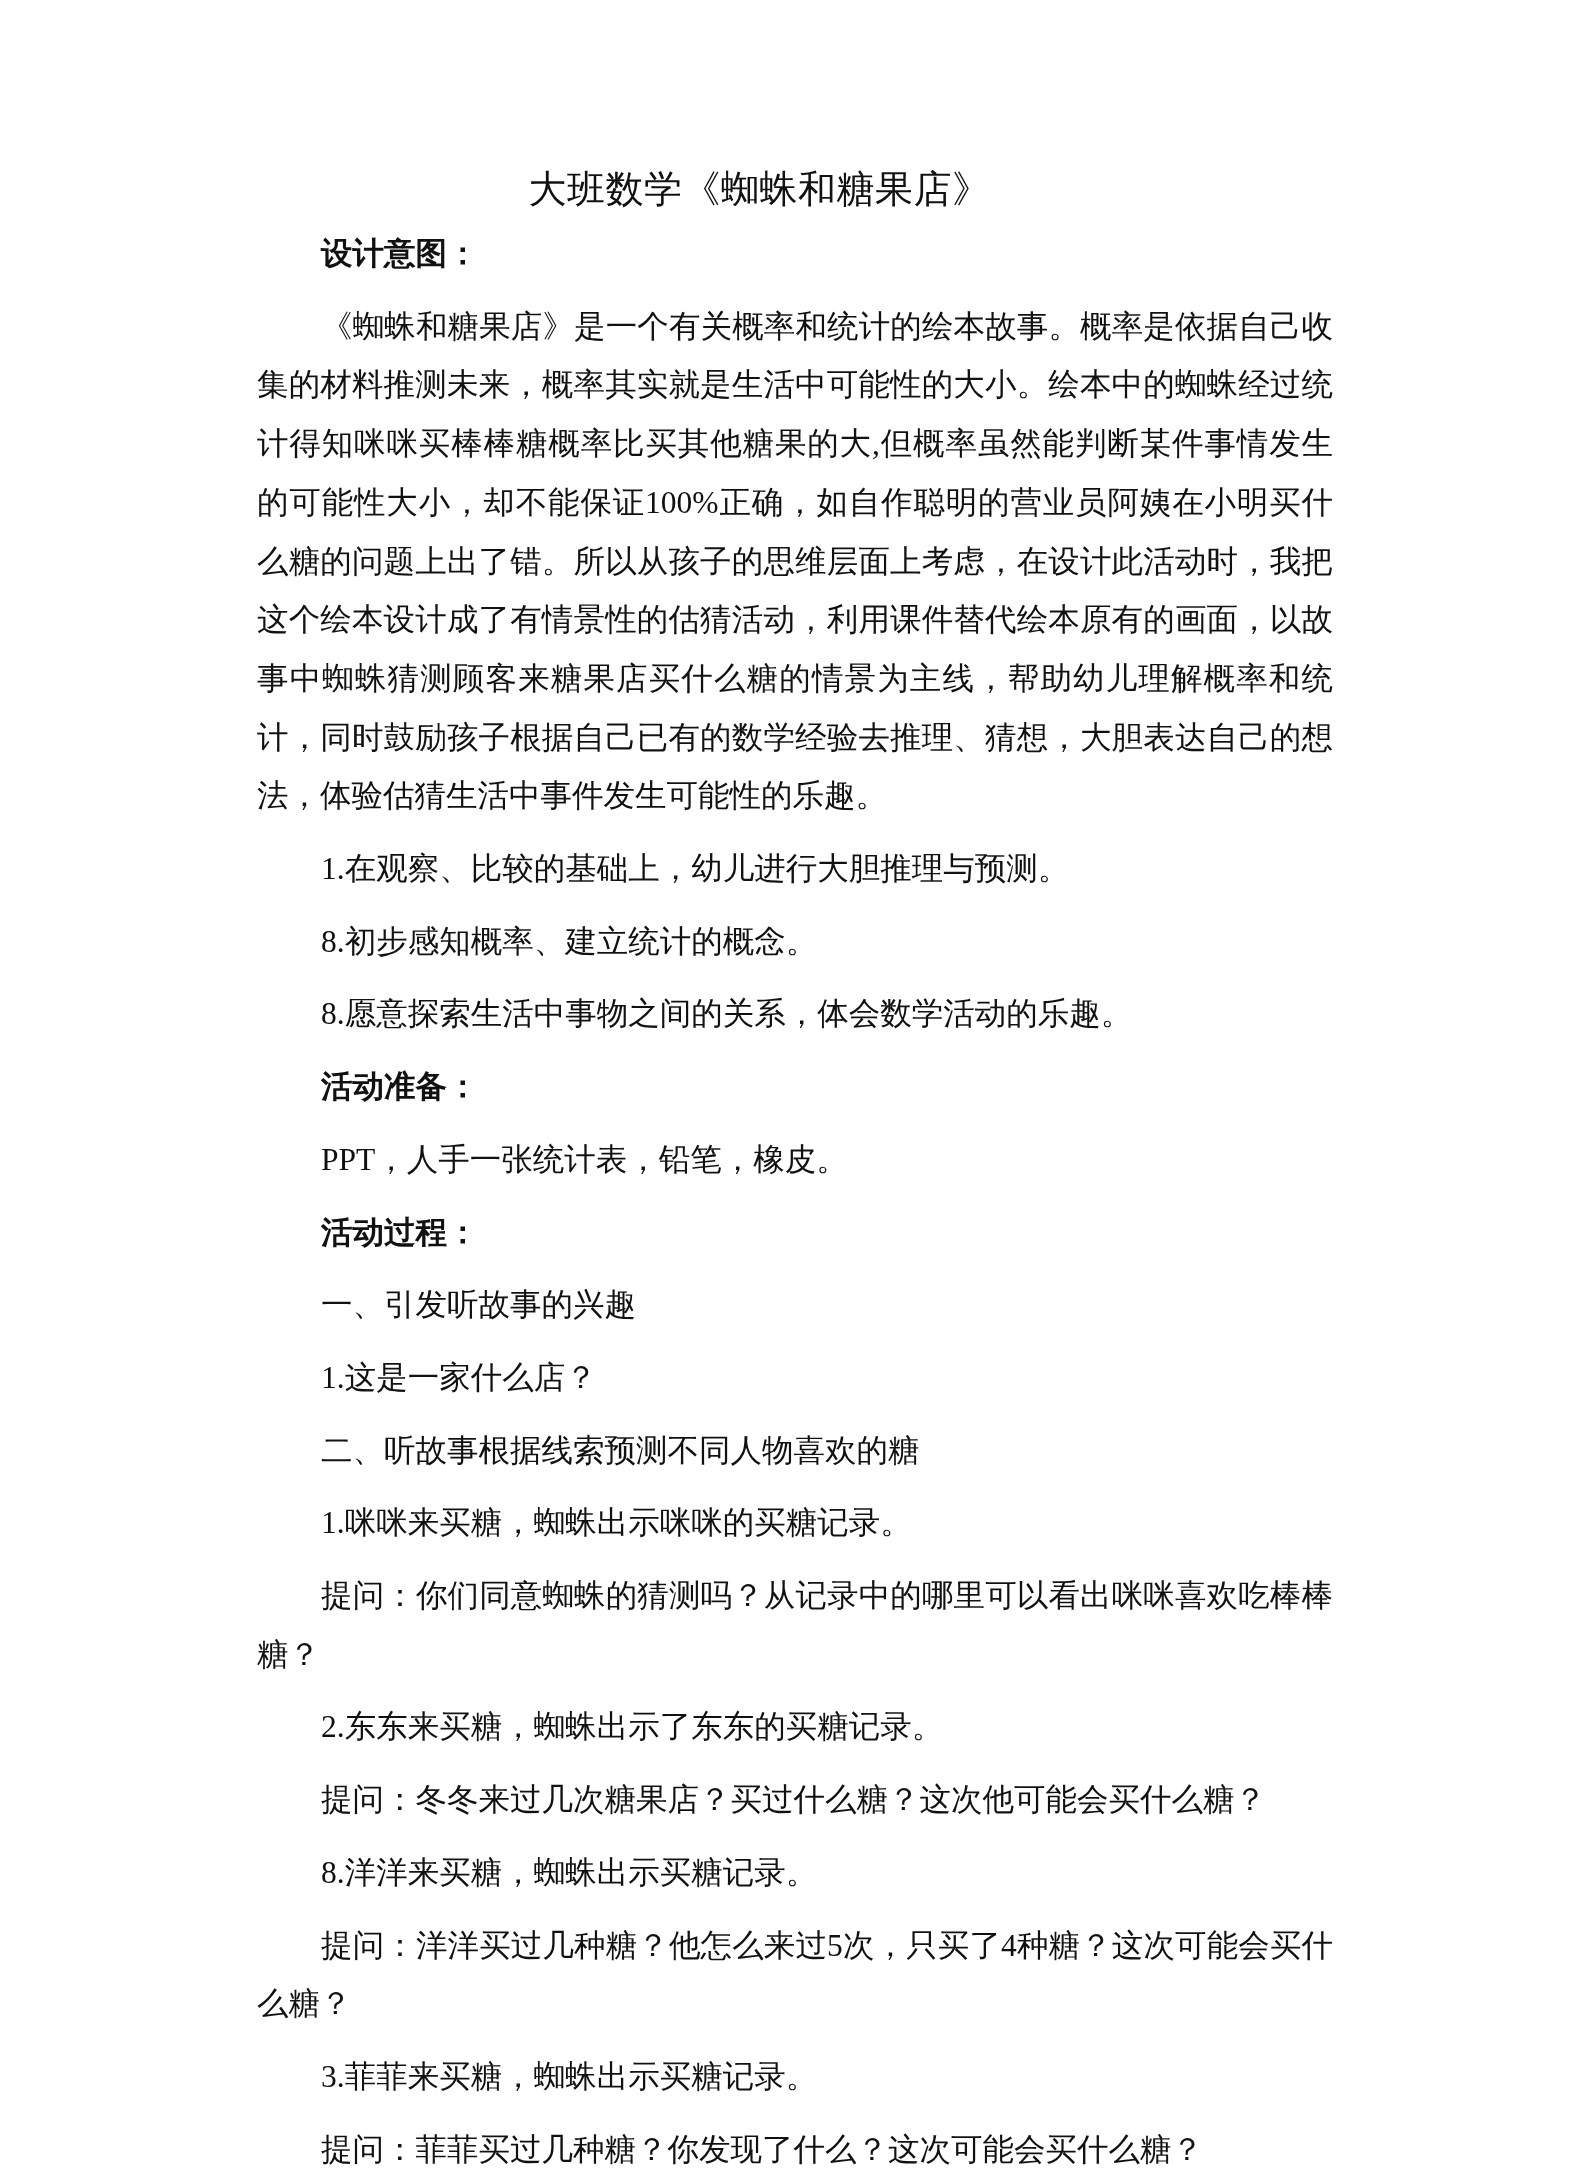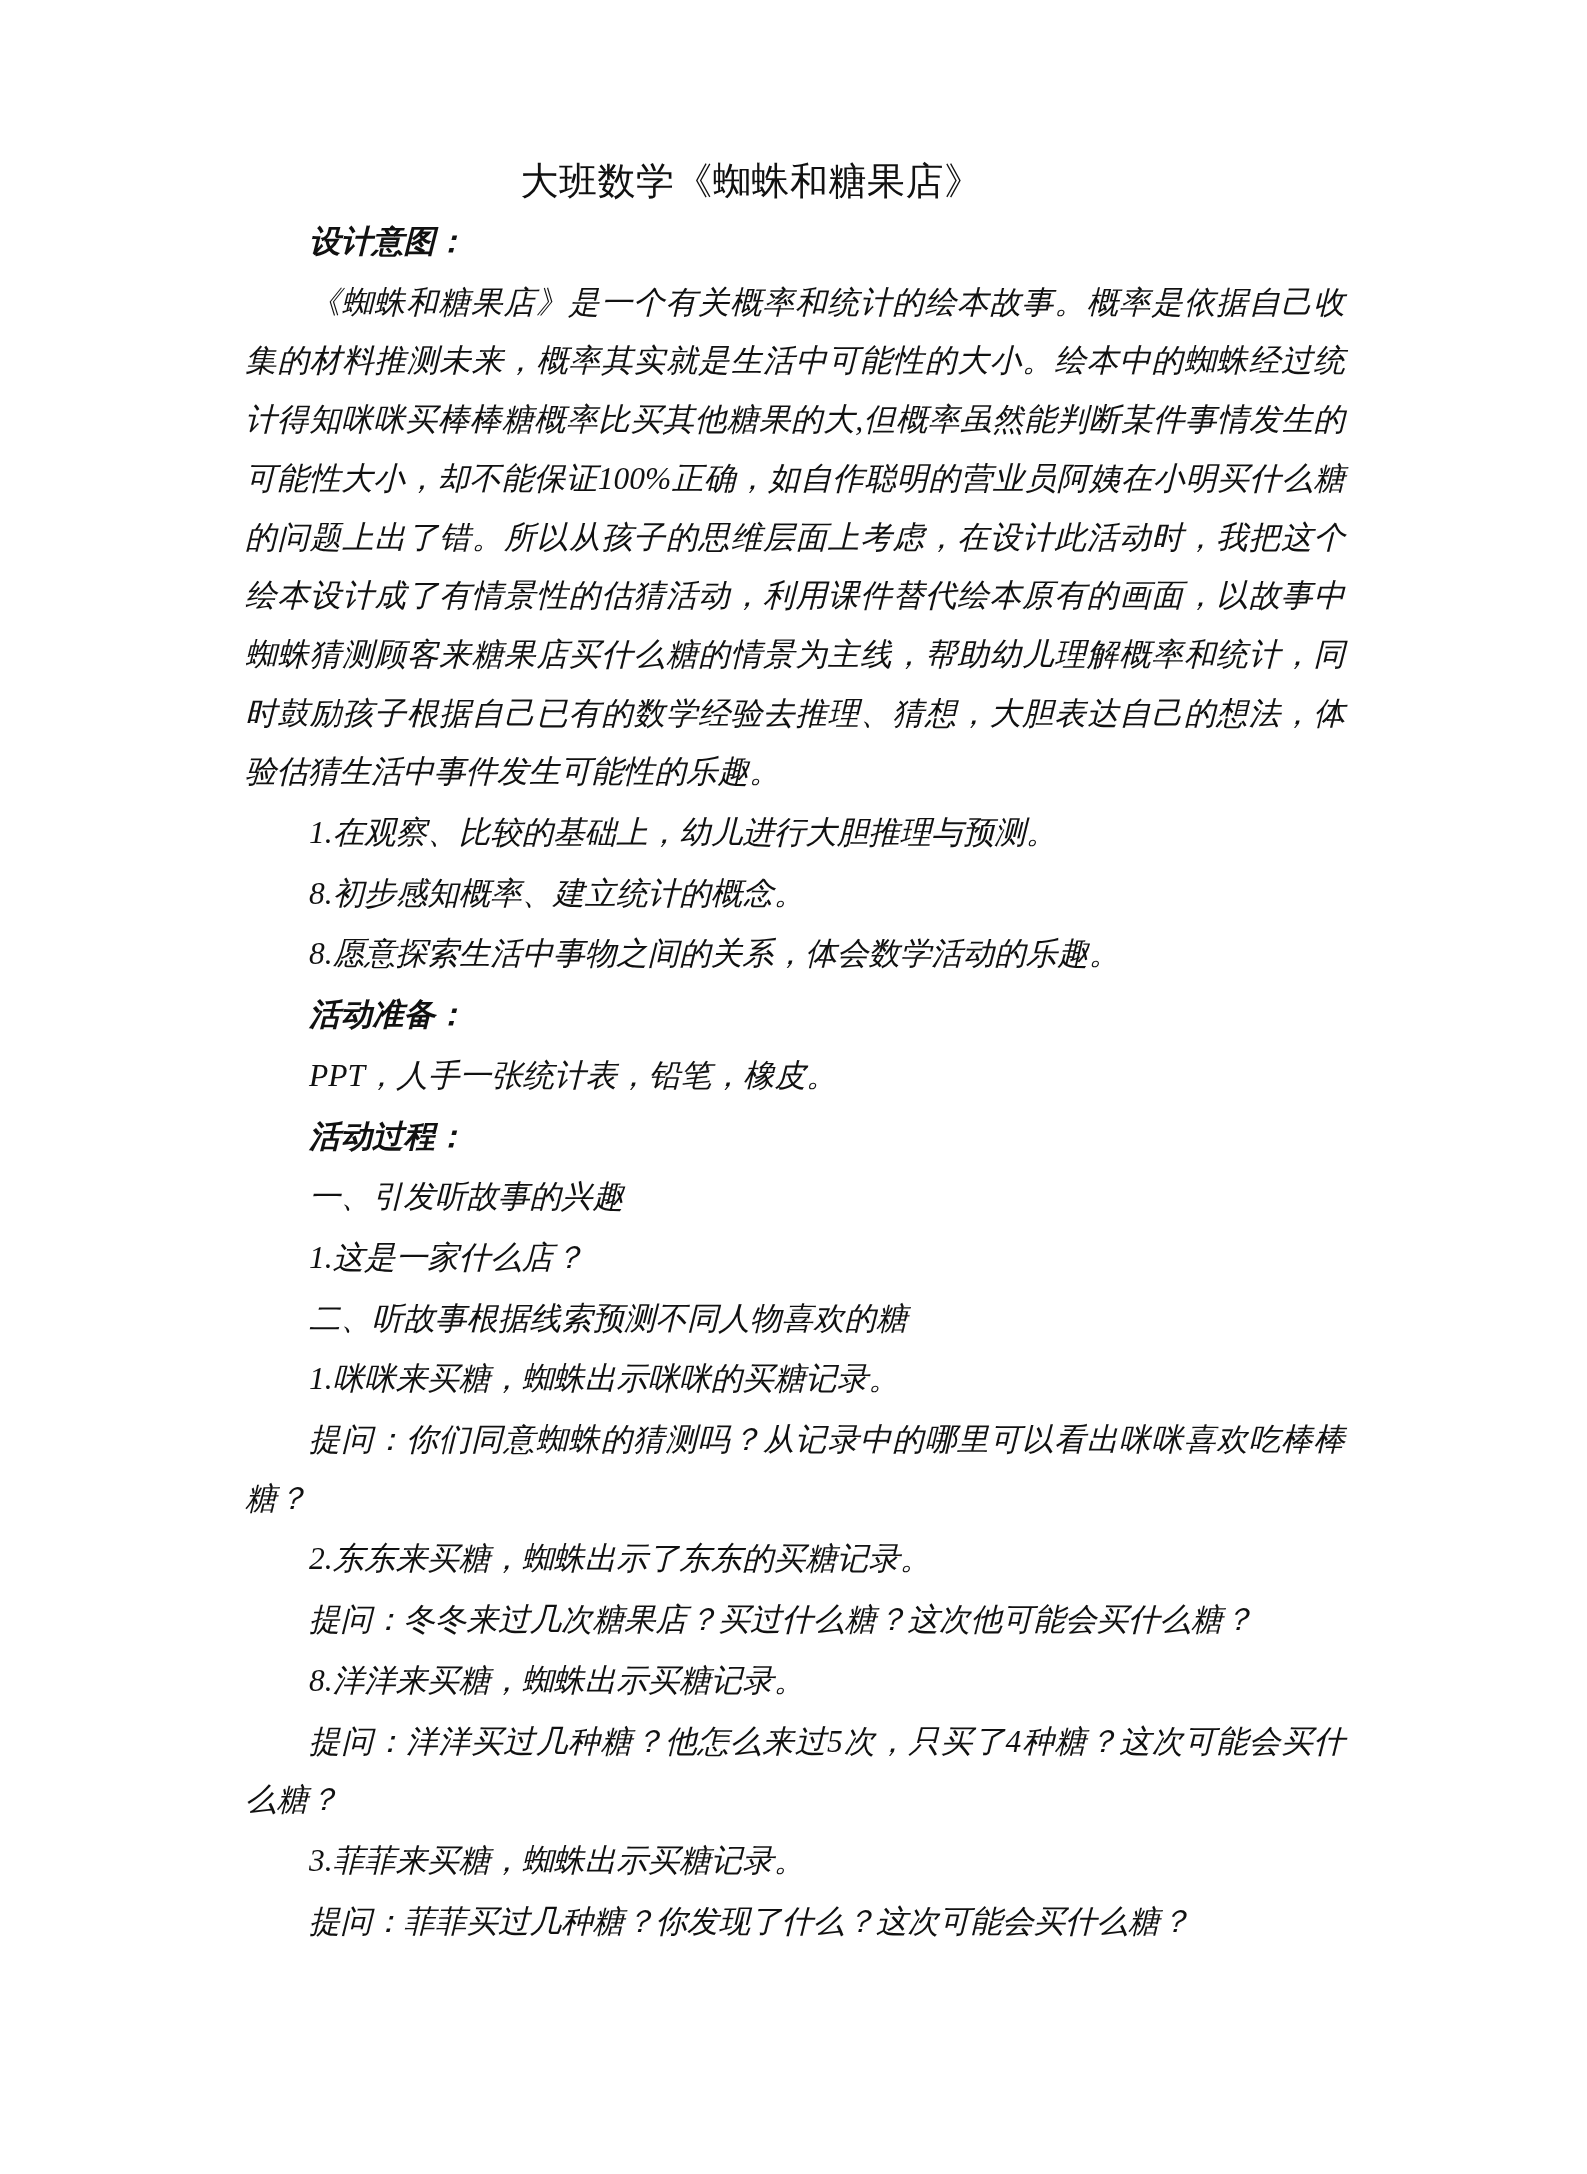--- a/index.html
+++ b/index.html
@@ -19,36 +19,35 @@
       position: absolute;
       left: 0;
       width: 1503px;
       top: 156px;
       height: 50px;
       line-height: 50px;
       text-align: center;
       font-size: 38px;
       font-weight: normal;
       letter-spacing: 0.5px;
-      margin: 0;
+      margin: 8px;
     }
     .body-text {
       position: absolute;
       left: 243px;
       top: 211px;
       width: 1104px;
       font-size: 31.5px;
       line-height: 58.7px;
     }
     .body-text p {
-      margin: 2px;
+      margin: 14px;
       padding: 0;
       text-align: justify;
       text-justify: inter-character;
-      font-style: italic;
     }
     .indent {
       text-indent: 64px;
     }
     .heading {
       font-weight: bold;
       text-indent: 64px;
     }
   </style>
 </head>

